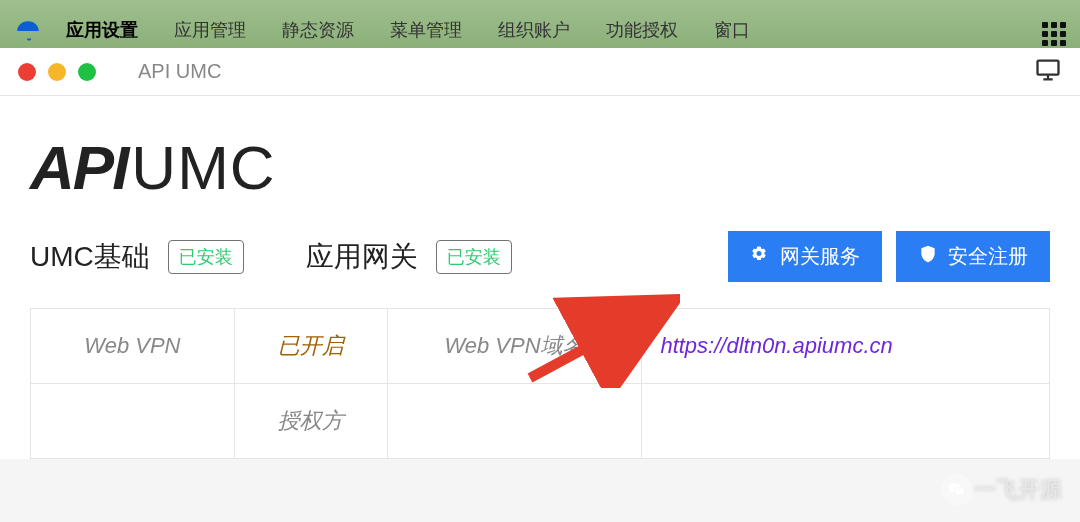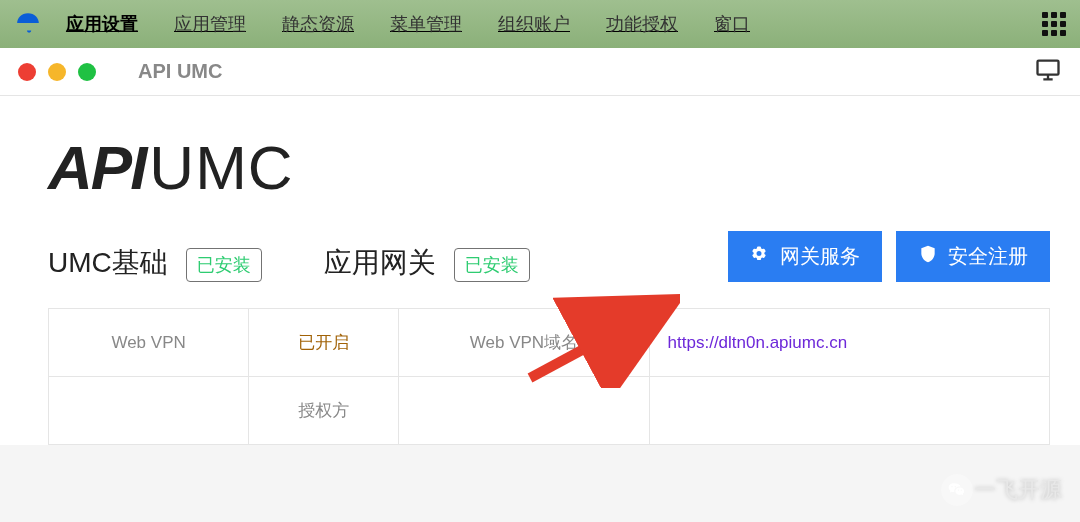--- a/index.html
+++ b/index.html
@@ -10,24 +10,23 @@
     overflow: hidden;
     background: #f5f5f5;
     position: relative;
   }
 
   
   .menubar {
     height: 48px;
     background: linear-gradient(to bottom, #9fbf8f, #8bb079);
     display: flex;
-    align-items: center;
+    align-items: flex-end;
     padding: 0 12px;
     gap: 8px;
-    text-decoration: underline;
   }
   .menubar .umbrella {
     width: 32px; height: 32px;
     display: flex; align-items: center; justify-content: center;
     color: #0b5ed7;
   }
   .menubar .menu-item {
     padding: 6px 14px;
     color: #333;
     font-size: 18px;
@@ -60,27 +59,27 @@
     display: flex;
     align-items: center;
     padding: 0 18px;
     gap: 12px;
     border-bottom: 1px solid #e5e5e5;
   }
   .traffic-dot { width:18px; height:18px; border-radius:50%; }
   .dot-red { background:#ed3e33; }
   .dot-yellow { background:#f6b62a; }
   .dot-green { background:#1fc143; }
-  .window-title { margin-left: 30px; color:#888; font-size:20px;font-weight:bold; }
+  .window-title { margin-left: 30px; color:#888; font-size:20px; }
   .monitor-icon { margin-left:auto; color:#333; }
 
   
   .content {
     background:#fff;
-    padding: 36px 30px 0 48px;
+    padding: 36px 30px 0 30px;
   }
 
   .brand {
     font-size: 62px;
     font-weight: 300;
     letter-spacing: 1px;
     color:#222;
     margin-bottom: 28px;
   }
   .brand .api {
@@ -88,21 +87,21 @@
     font-weight: 700;
     letter-spacing: -2px;
   }
   .brand .umc {
     font-weight: 200;
     margin-left: 4px;
   }
 
   .status-row {
     display:flex;
-    align-items:flex-end;
+    align-items:center;
     gap: 18px;
     margin-bottom: 26px;
   }
   .status-title {
     font-size: 28px;
     color:#222;
     font-weight: 500;
   }
   .tag-installed {
     border:1px solid #737373;
@@ -123,21 +122,22 @@
     border-radius:0;
     display:flex;
     align-items:center;
     gap:10px;
     cursor:pointer;
   }
 
   table.info {
     width:100%;
     border-collapse: collapse;
-    font-size:17px;
+    font-size:22px;
+    font-style:italic;
   }
   table.info td {
     border:1px solid #e5e5e5;
     padding: 22px 18px;
     color:#888;
     text-align:center;
     vertical-align: middle;
     background:#fff;
   }
   table.info td.enabled { color:#a16207; font-weight:500; }

